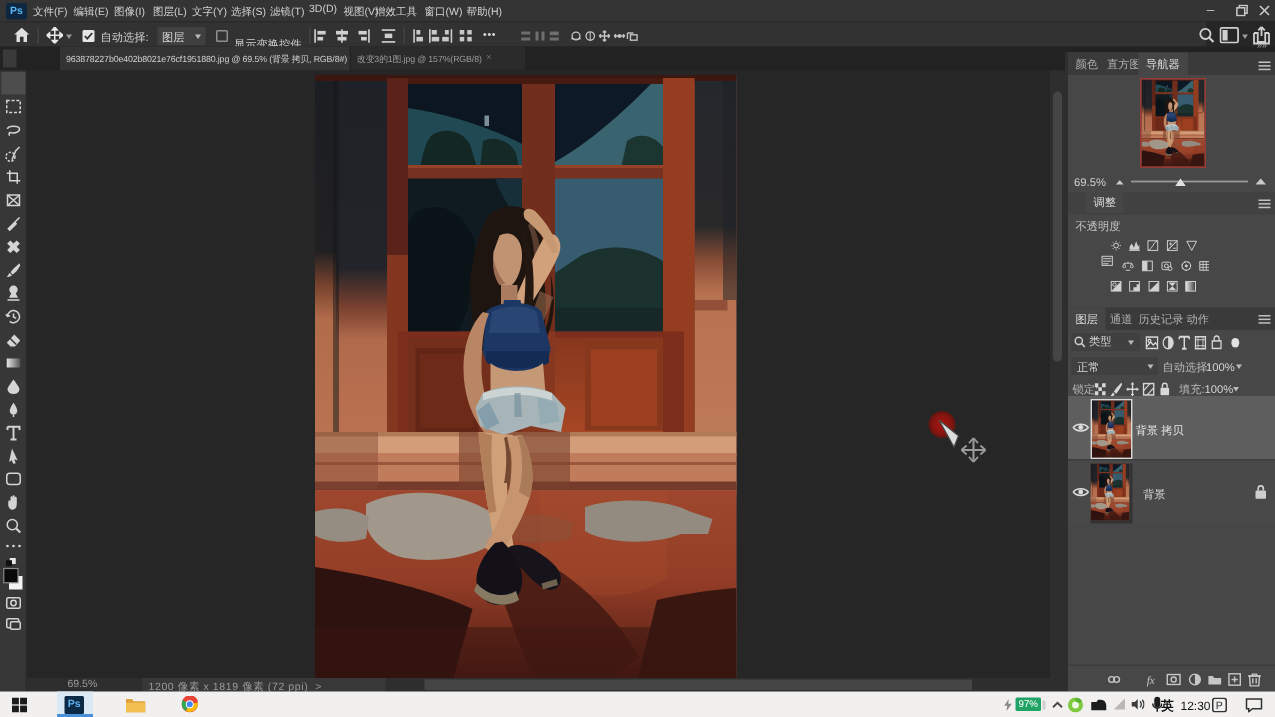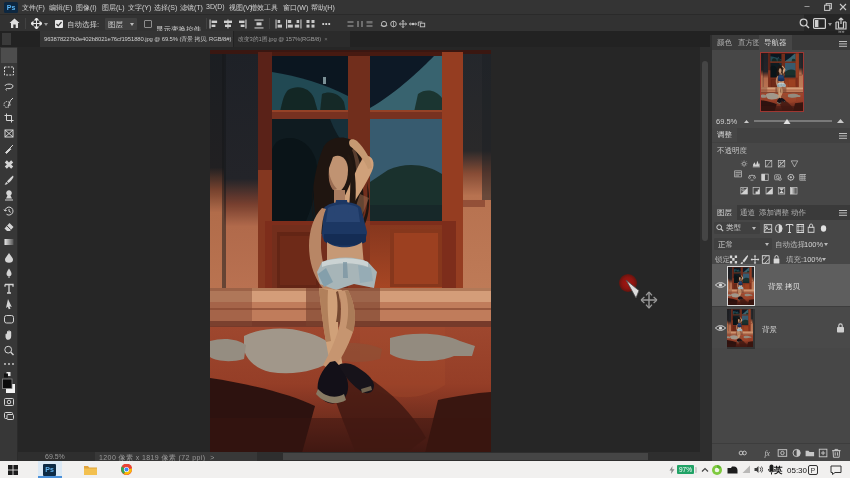--- a/index.html
+++ b/index.html
@@ -345,21 +345,21 @@
   </div>
   <div class="abs" style="left:4px;top:82px;color:#cfcfcf">69.5%</div>
   <svg class="abs" style="left:28px;top:81px" width="108" height="10" viewBox="0 0 108 10">
     <path d="M4 7 l2.5-3 l2.5 3 Z" fill="#c9c9c9"></path>
     <rect x="14" y="4.4" width="78" height="1.2" fill="#9a9a9a"></rect>
     <path d="M47 3 l3.5 5 h-7 Z" fill="#e0e0e0"></path>
     <path d="M97 7 l3.5-4 l3.5 4 Z" fill="#c9c9c9"></path>
   </svg>
 
   <div class="ptabs" style="top:93px;background:#414141">
-    <div class="ptab act" style="left:0;height:14px">调整</div>
+    <div class="ptab act" style="left:12px;height:14px">调整</div>
     <div class="ham" style="top:5px"></div>
   </div>
   <div class="abs" style="left:5px;top:111px;color:#c6c6c6">不透明度</div>
   <svg class="abs" style="left:22px;top:123px" width="72" height="40" viewBox="0 0 100 56" preserveAspectRatio="none">
     <g stroke="#d2d2d2" stroke-width="0.9" fill="none">
 
       <g transform="translate(14,8)">
             <circle r="2.2"></circle>
             <g stroke-width="0.8">
               <path d="M0 -4.5 V-3.2 M0 4.5 V3.2 M-4.5 0 H-3.2 M4.5 0 H3.2 M-3.2 -3.2 l0.9 0.9 M3.2 3.2 l-0.9 -0.9 M3.2 -3.2 l-0.9 0.9 M-3.2 3.2 l0.9 -0.9"></path>
@@ -434,21 +434,21 @@
           <linearGradient id="gm" x1="0" y1="0" x2="1" y2="0">
             <stop offset="0" stop-color="#e8e8e8"></stop>
             <stop offset="1" stop-color="#3a3a3a"></stop>
           </linearGradient>
         </defs>
   </svg>
 
   <div class="ptabs" style="top:170px">
     <div class="ptab act" style="left:0">图层</div>
     <div class="ptab" style="left:23px">通道</div>
-    <div class="ptab" style="left:42px">添加调整</div>
+    <div class="ptab" style="left:42px">历史记录</div>
     <div class="ptab" style="left:74px">动作</div>
     <div class="ham" style="top:5px"></div>
   </div>
 
   <div class="abs" style="left:0;top:185px;width:140px;height:16px">
     <div class="abs" style="left:2px;top:2px;width:46px;height:12px;background:#404040;border-radius:1px"></div>
     <svg class="abs" style="left:4px;top:4px" width="8" height="8" viewBox="0 0 8 8">
           <circle cx="3.2" cy="3.2" r="2.4" stroke="#ccc" fill="none" stroke-width="1"></circle>
           <path d="M5 5 L7.2 7.2" stroke="#ccc" stroke-width="1.1"></path>
         </svg>
@@ -522,21 +522,21 @@
   <div class="abs" style="left:0;top:229px;width:140px;height:42px;background:#5e5e5e">
     <svg class="abs" style="left:3px;top:17px" width="11" height="8" viewBox="0 0 11 8">
           <path d="M0.5 4 C2.5 1 8.5 1 10.5 4 C8.5 7 2.5 7 0.5 4 Z" fill="none" stroke="#ddd" stroke-width="1"></path>
           <circle cx="5.5" cy="4" r="1.6" fill="#ddd"></circle>
         </svg>
     <div class="abs" style="left:15px;top:2px;width:28px;height:40px;border:1px solid #d9d9d9;background:#333">
       <svg width="26" height="38" viewBox="0 0 281 403" preserveAspectRatio="none">
             <use href="#photo"></use>
           </svg>
     </div>
-    <div class="abs" style="left:56px;top:18px;color:#e2e2e2">背景 拷贝</div>
+    <div class="abs" style="left:45px;top:18px;color:#e2e2e2">背景 拷贝</div>
   </div>
   <div class="abs" style="left:0;top:271px;width:140px;height:42px;background:#494949;border-top:1px solid #3d3d3d">
     <svg class="abs" style="left:3px;top:17px" width="11" height="8" viewBox="0 0 11 8">
           <path d="M0.5 4 C2.5 1 8.5 1 10.5 4 C8.5 7 2.5 7 0.5 4 Z" fill="none" stroke="#ddd" stroke-width="1"></path>
           <circle cx="5.5" cy="4" r="1.6" fill="#ddd"></circle>
         </svg>
     <div class="abs" style="left:15px;top:2px;width:28px;height:40px;background:#333">
       <svg width="26" height="38" viewBox="0 0 281 403" preserveAspectRatio="none">
             <use href="#photo"></use>
           </svg>
@@ -628,21 +628,21 @@
       </svg>
   <svg class="abs" style="left:754px;top:4px" width="9" height="9" viewBox="0 0 9 9">
         <path d="M0.5 3 H2.5 L4.5 1 V8 L2.5 6 H0.5 Z" fill="#3c3c3c"></path>
         <path d="M6 2.5 a3 3 0 0 1 0 4 M7.5 1.5 a4.5 4.5 0 0 1 0 6" stroke="#3c3c3c" fill="none" stroke-width="0.9"></path>
       </svg>
   <svg class="abs" style="left:768px;top:3px" width="7" height="11" viewBox="0 0 7 11">
         <rect x="1.5" y="0.5" width="4" height="7" rx="2" fill="#1d1d1d"></rect>
         <path d="M0.5 5 a3 3 0 0 0 6 0 M3.5 8.5 V10.5" stroke="#1d1d1d" fill="none" stroke-width="1"></path>
       </svg>
   <div class="abs" style="left:774px;top:3.5px;color:#111;font-size:8.5px;font-weight:bold">英</div>
-  <div class="abs" style="left:787px;top:4.5px;color:#111;font-size:8px">05:30</div>
+  <div class="abs" style="left:787px;top:4.5px;color:#111;font-size:8px">12:30</div>
   <svg class="abs" style="left:808px;top:3.5px" width="10" height="10" viewBox="0 0 10 10">
         <rect x="0.5" y="0.5" width="9" height="9" rx="1.5" fill="none" stroke="#333" stroke-width="1"></rect>
         <text x="2.5" y="7.5" font-size="7" fill="#333" font-family="Liberation Sans">P</text>
       </svg>
   <svg class="abs" style="left:830px;top:4px" width="12" height="10" viewBox="0 0 12 10">
         <path d="M1 1 h10 v6.5 h-6 l-2.5 2 v-2 H1 Z" fill="none" stroke="#333" stroke-width="1"></path>
       </svg>
 </div>
 
 <svg width="0" height="0" style="position:absolute">

